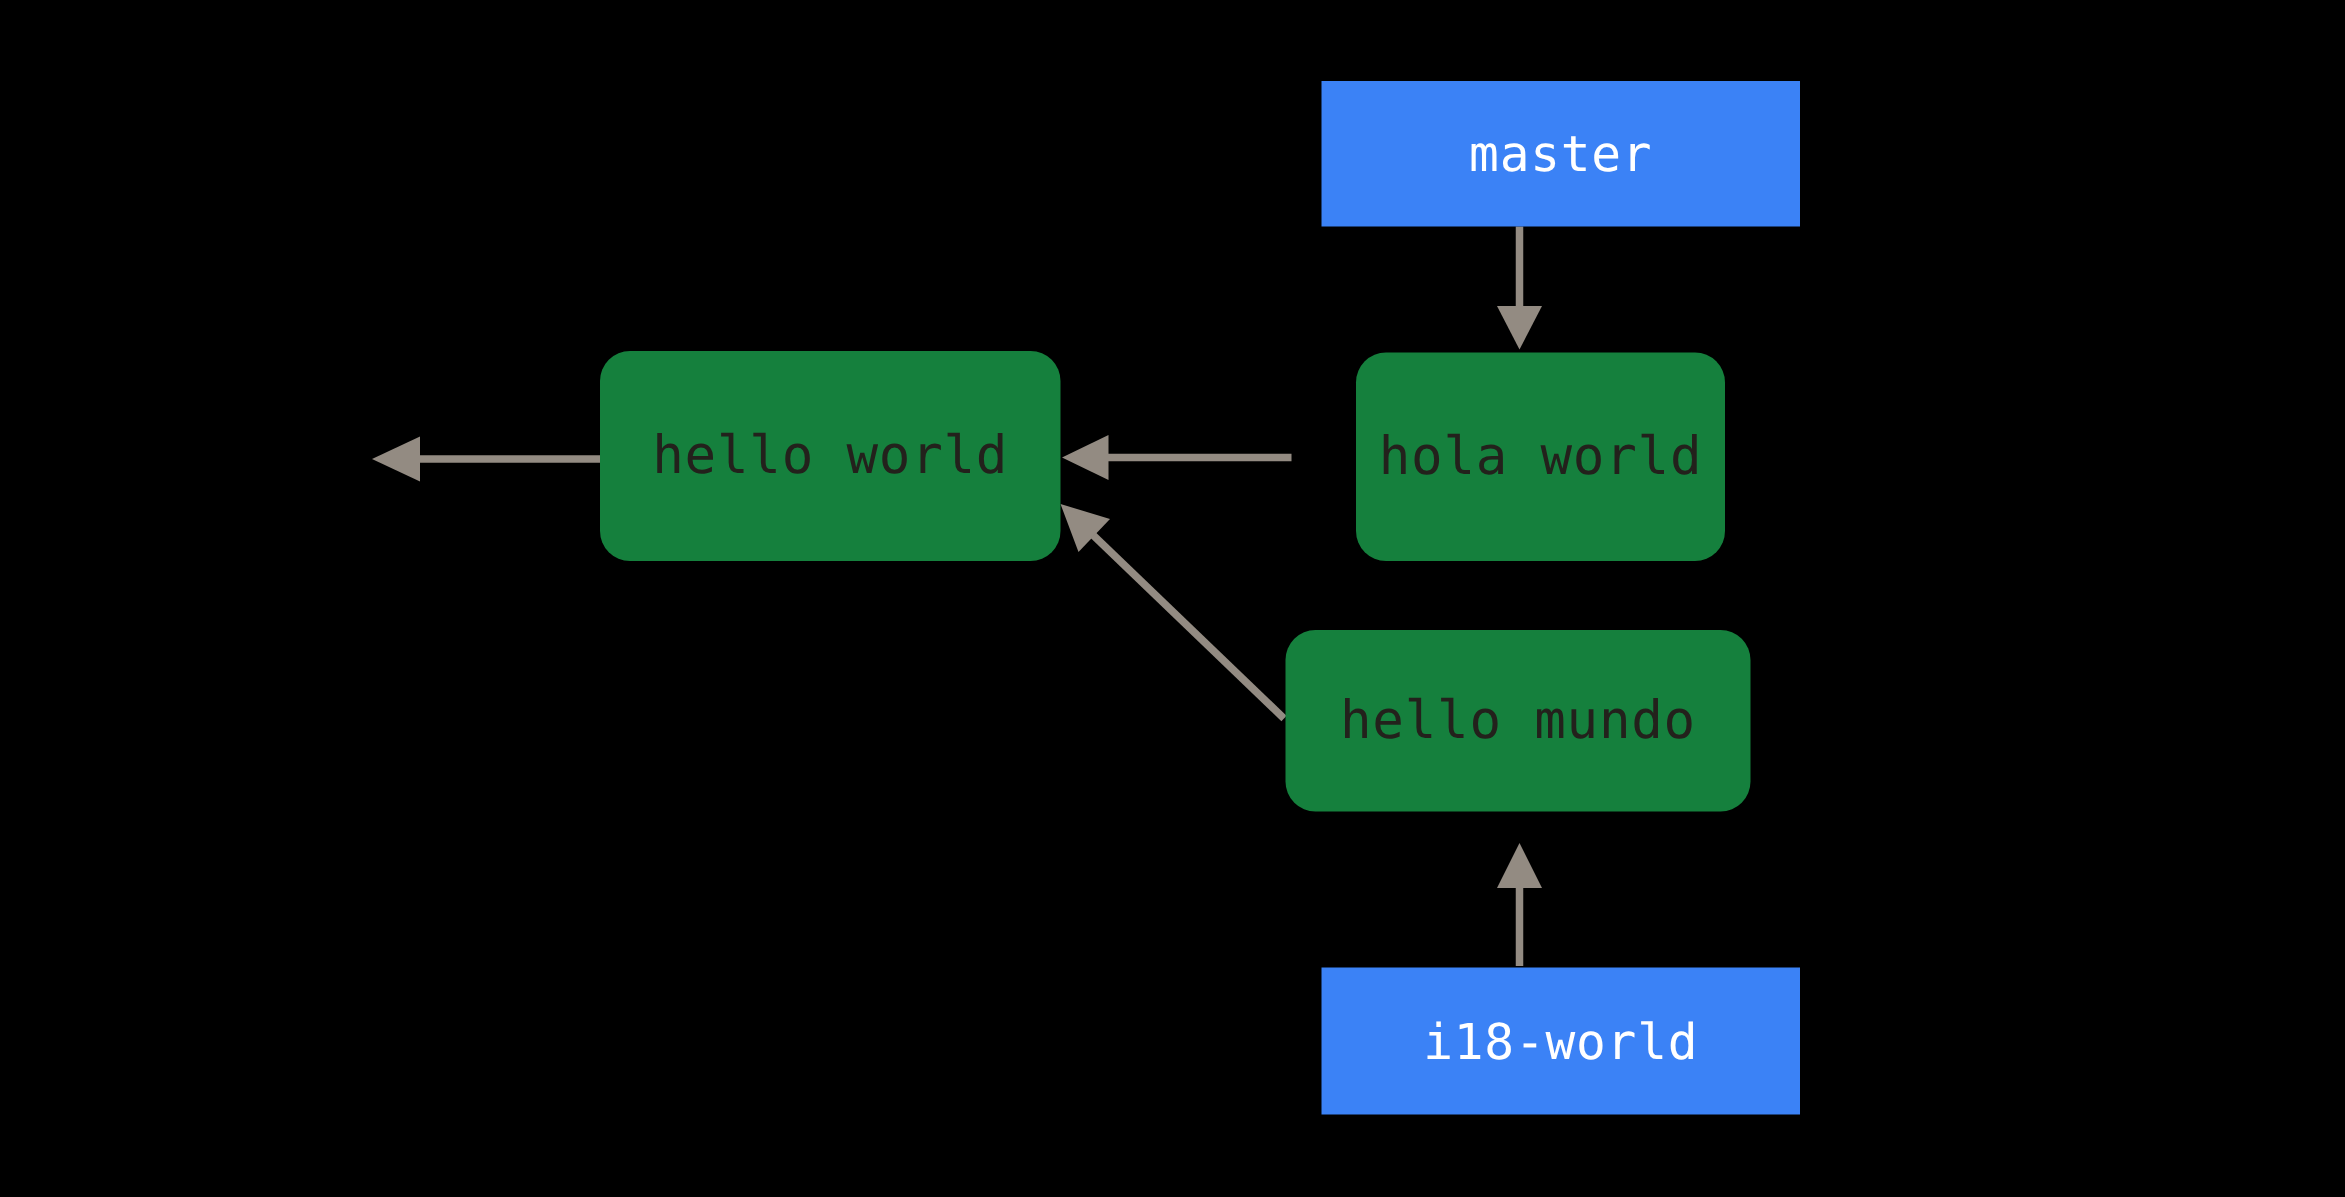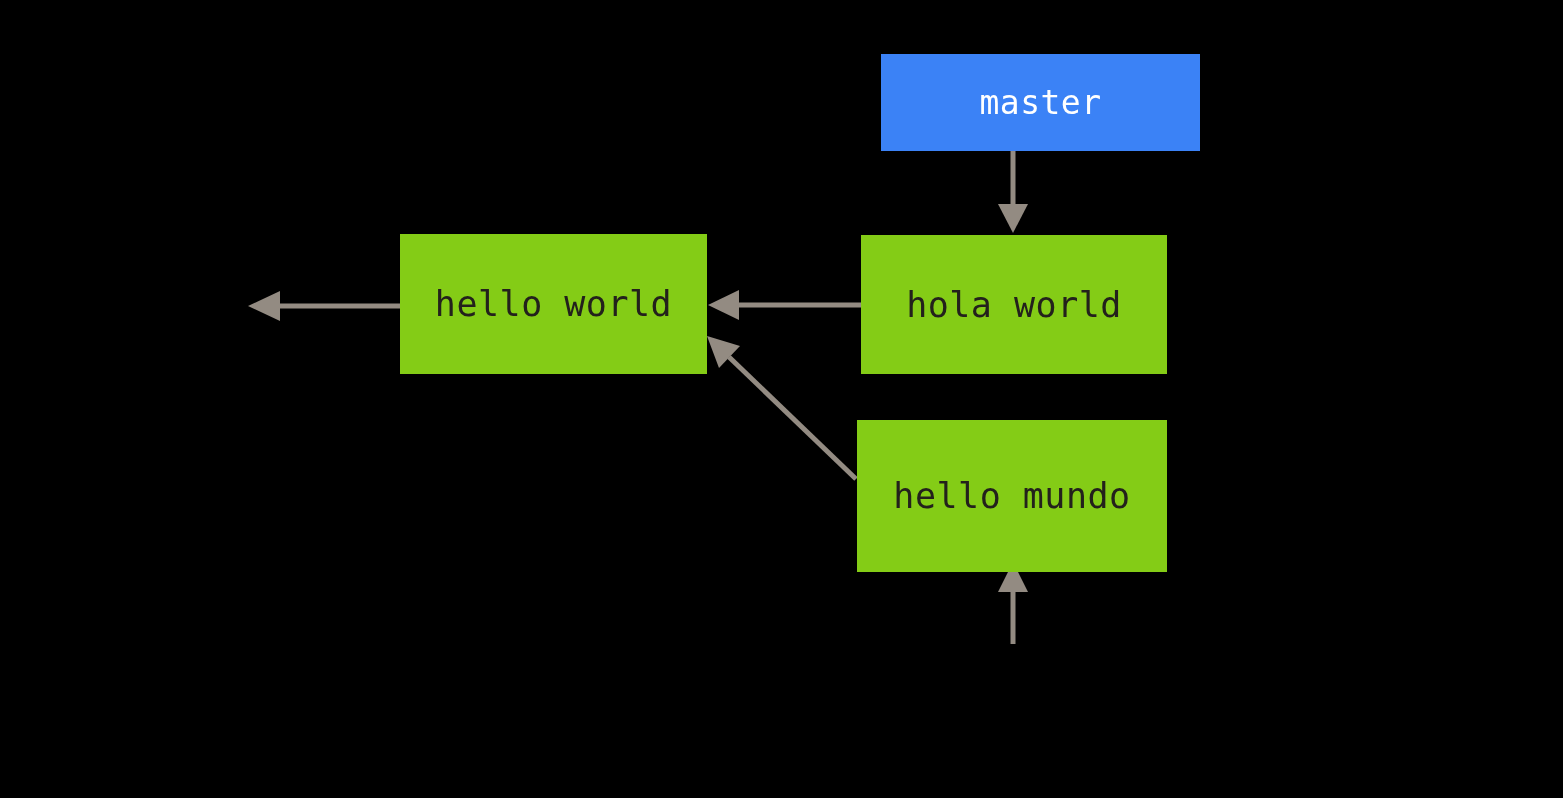--- a/index.html
+++ b/index.html
@@ -23,35 +23,36 @@
     height: 798px;
   }
   .node {
     position: absolute;
     display: flex;
     align-items: center;
     justify-content: center;
     box-sizing: border-box;
   }
   .commit {
-    background: #84cc16;
+    background: #15803d;
     color: #23211c;
     font-size: 35px;
     letter-spacing: 0.5px;
+    border-radius: 20px;
   }
   .branch {
     background: #3b82f6;
     color: #ffffff;
     font-size: 33px;
     letter-spacing: 0.5px;
   }
   #box-master { left: 881px; top: 54px;  width: 319px; height: 97px; }
-  #box-hola   { left: 861px; top: 235px; width: 306px; height: 139px; }
+  #box-hola   { left: 904px; top: 235px; width: 246px; height: 139px; }
   #box-hello  { left: 400px; top: 234px; width: 307px; height: 140px; }
-  #box-mundo  { left: 857px; top: 420px; width: 310px; height: 152px; }
+  #box-mundo  { left: 857px; top: 420px; width: 310px; height: 121px; }
   #box-i18    { left: 881px; top: 645px; width: 319px; height: 98px; }
 </style>
 </head>
 <body>
 
 <div class="canvas">
 
   <svg class="arrow-layer" viewBox="0 0 1563 798" xmlns="http://www.w3.org/2000/svg">
 
     <g>
@@ -89,14 +90,17 @@
   </div>
 
   <div class="node commit" id="box-hola">
     <span>hola world</span>
   </div>
 
   <div class="node commit" id="box-mundo">
     <span>hello mundo</span>
   </div>
 
+  <div class="node branch" id="box-i18">
+    <span>i18-world</span>
+  </div>
 
 </div>
 
 </body></html>

